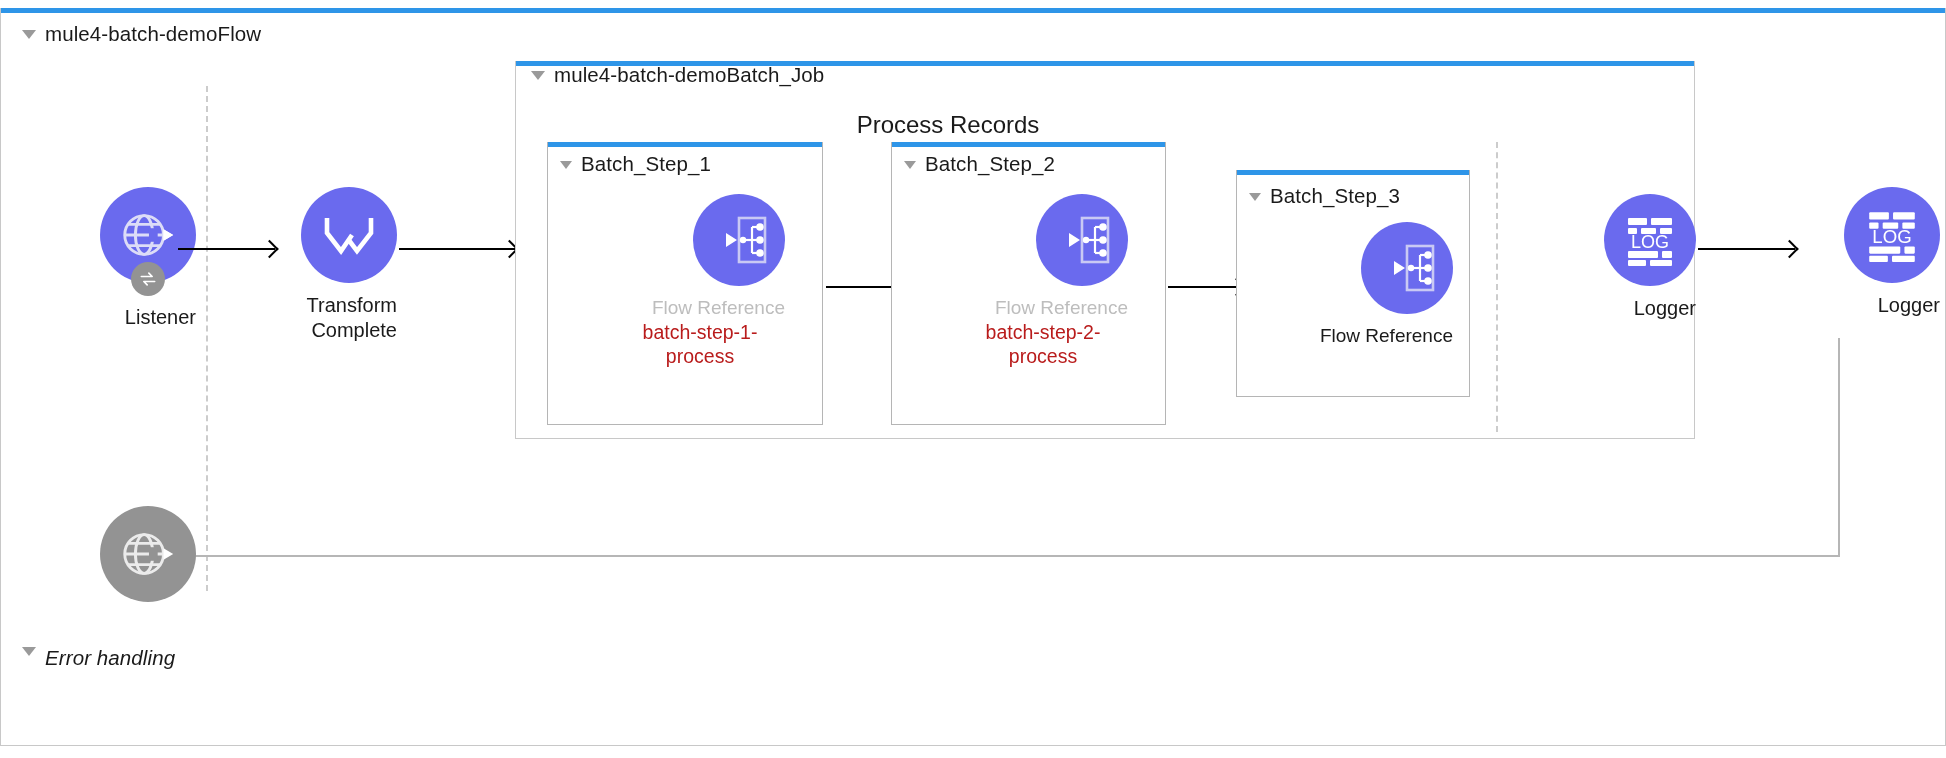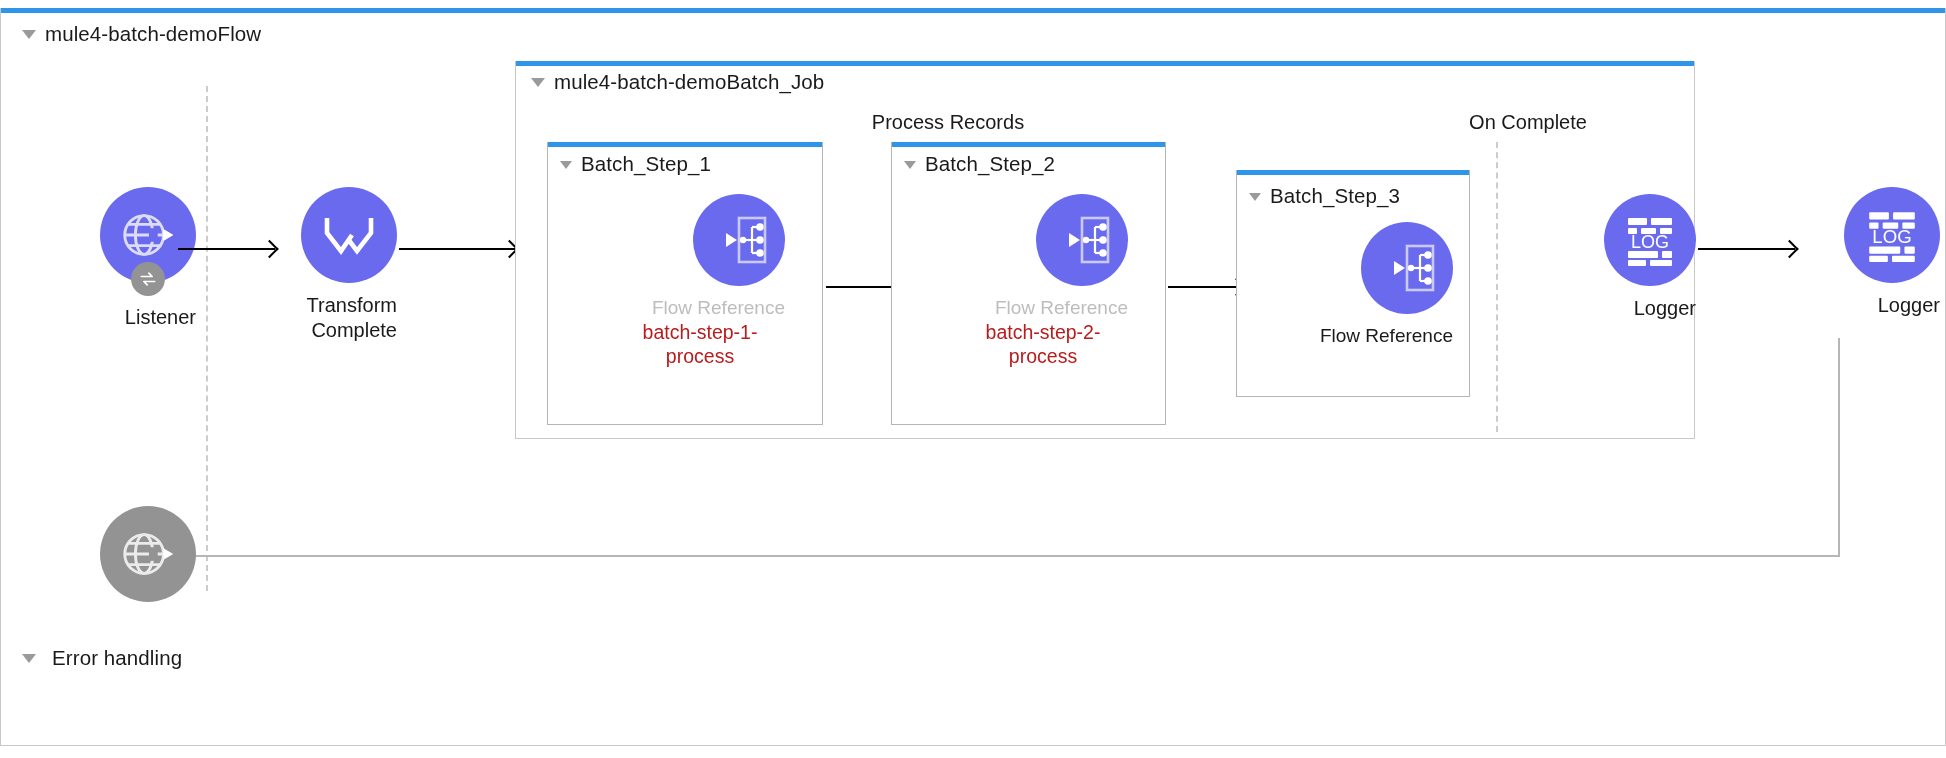--- a/index.html
+++ b/index.html
@@ -132,21 +132,21 @@
   .proc-name {
     font-size: 19.5px;
     color: #b91c1c;
     line-height: 1.25;
     max-width: 170px;
   }
 
   
   .section-caption {
     position: absolute;
-    font-size: 20px;
+    font-size: 24px;
     color: #1a1a1a;
     white-space: nowrap;
     text-align: center;
   }
 
   
   .arrow {
     position: absolute;
     height: 2px;
     background: #000000;
@@ -182,22 +182,22 @@
     border-bottom: 1.6px solid #b6b6b6;
     transform: rotate(45deg);
   }
 
   
   #error-handling {
     position: absolute;
     left: 22px;
     top: 638px;
     display: flex;
-    align-items: center;
-    gap: 16px;
+    gap: 9px;
+    font-style: italic;
   }
   #error-handling .container-title { font-size: 20.5px; }
 
   svg { display: block; }
 </style>
 </head>
 <body>
 
 <div id="canvas">
 
@@ -251,28 +251,27 @@
     <div class="proc-label">Transform</div>
     <div class="proc-label" style="margin-top:0;">Complete</div>
   </div>
 
   <div class="arrow" style="left:399px; top:240px; width:116px;"></div>
 
   <div class="container-box" id="batch-job">
     <div class="container-accent"></div>
   </div>
 
-  <div class="container-header" style="left:531px; top:62px;justify-content:space-between;">
+  <div class="container-header" style="left:531px; top:55px;justify-content:space-between;">
     <span class="tri"></span>
     <span class="container-title">mule4-batch-demoBatch_Job</span>
   </div>
 
   <div class="section-caption" style="left:818px; top:103px; width:260px;">Process Records</div>
 
-  <div class="section-caption" style="left:1398px; top:103px; width:260px;">On Complete</div>
 
   <div class="vline-dashed" style="left:1496px; top:134px; height:290px;"></div>
 
   <div class="step-box" style="left:547px; top:134px; width:276px; height:283px;">
     <div class="container-accent"></div>
   </div>
   <div class="container-header" style="left:560px; top:144px;">
     <span class="tri tri-sm"></span>
     <span class="container-title">Batch_Step_1</span>
   </div>

